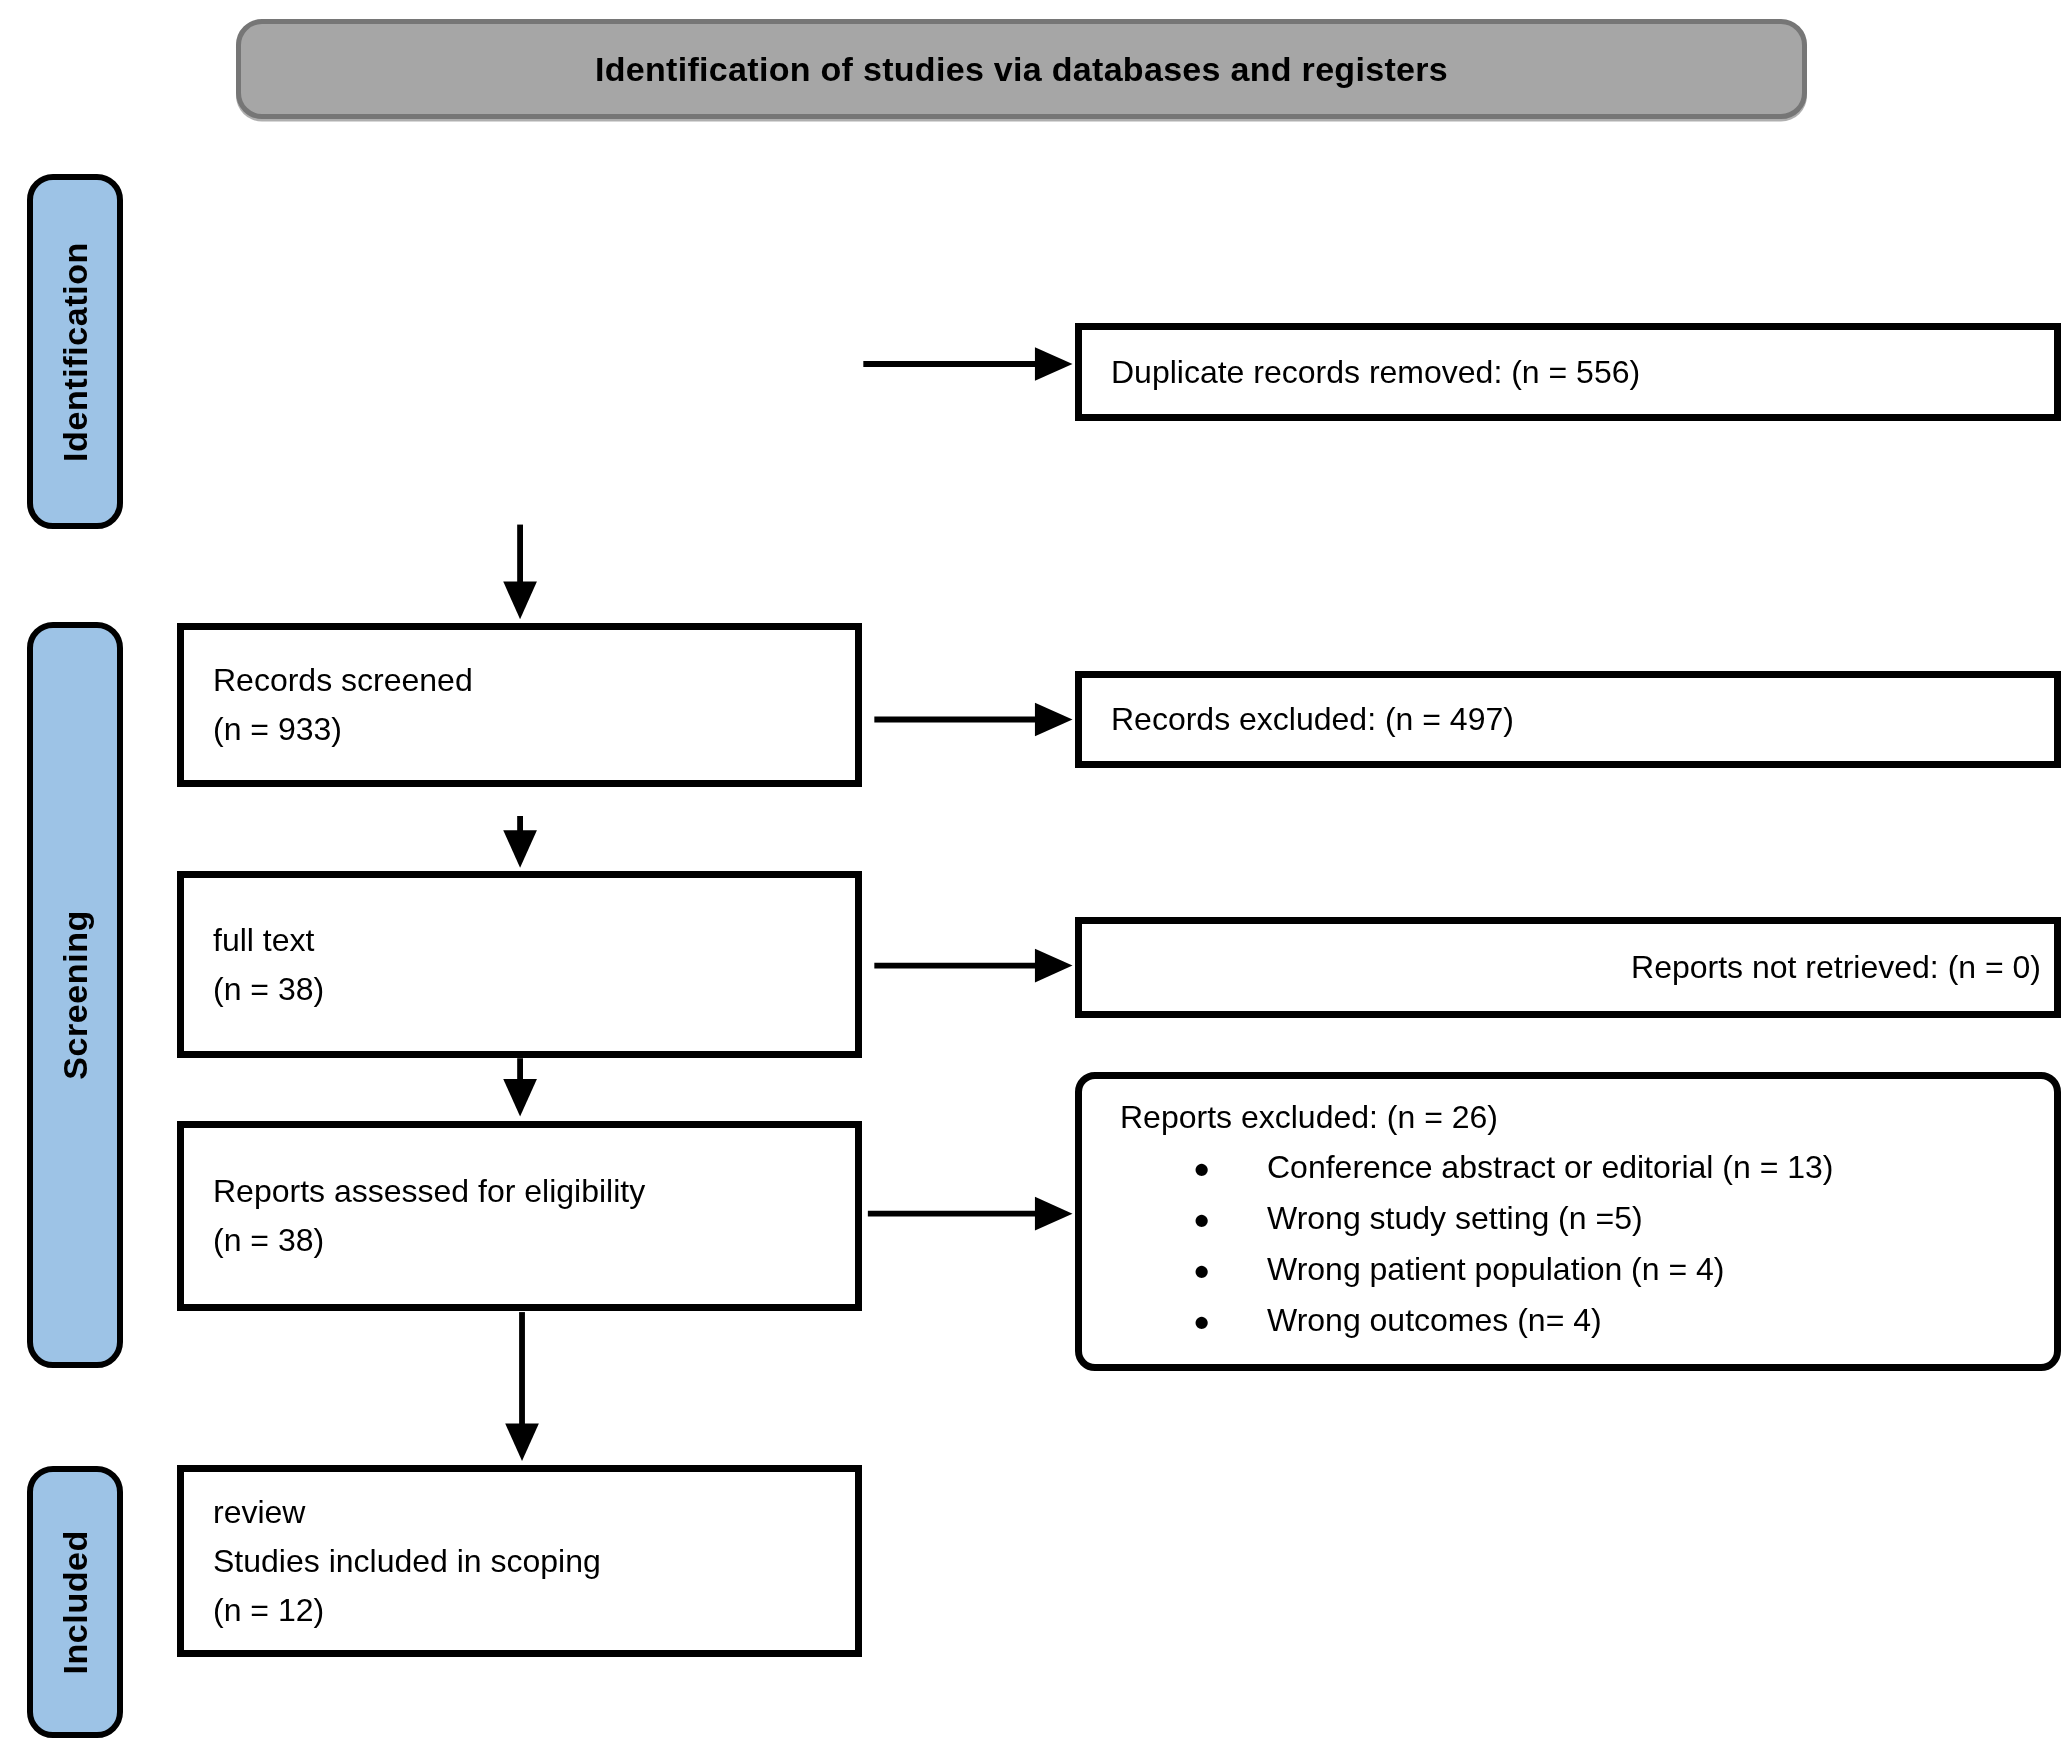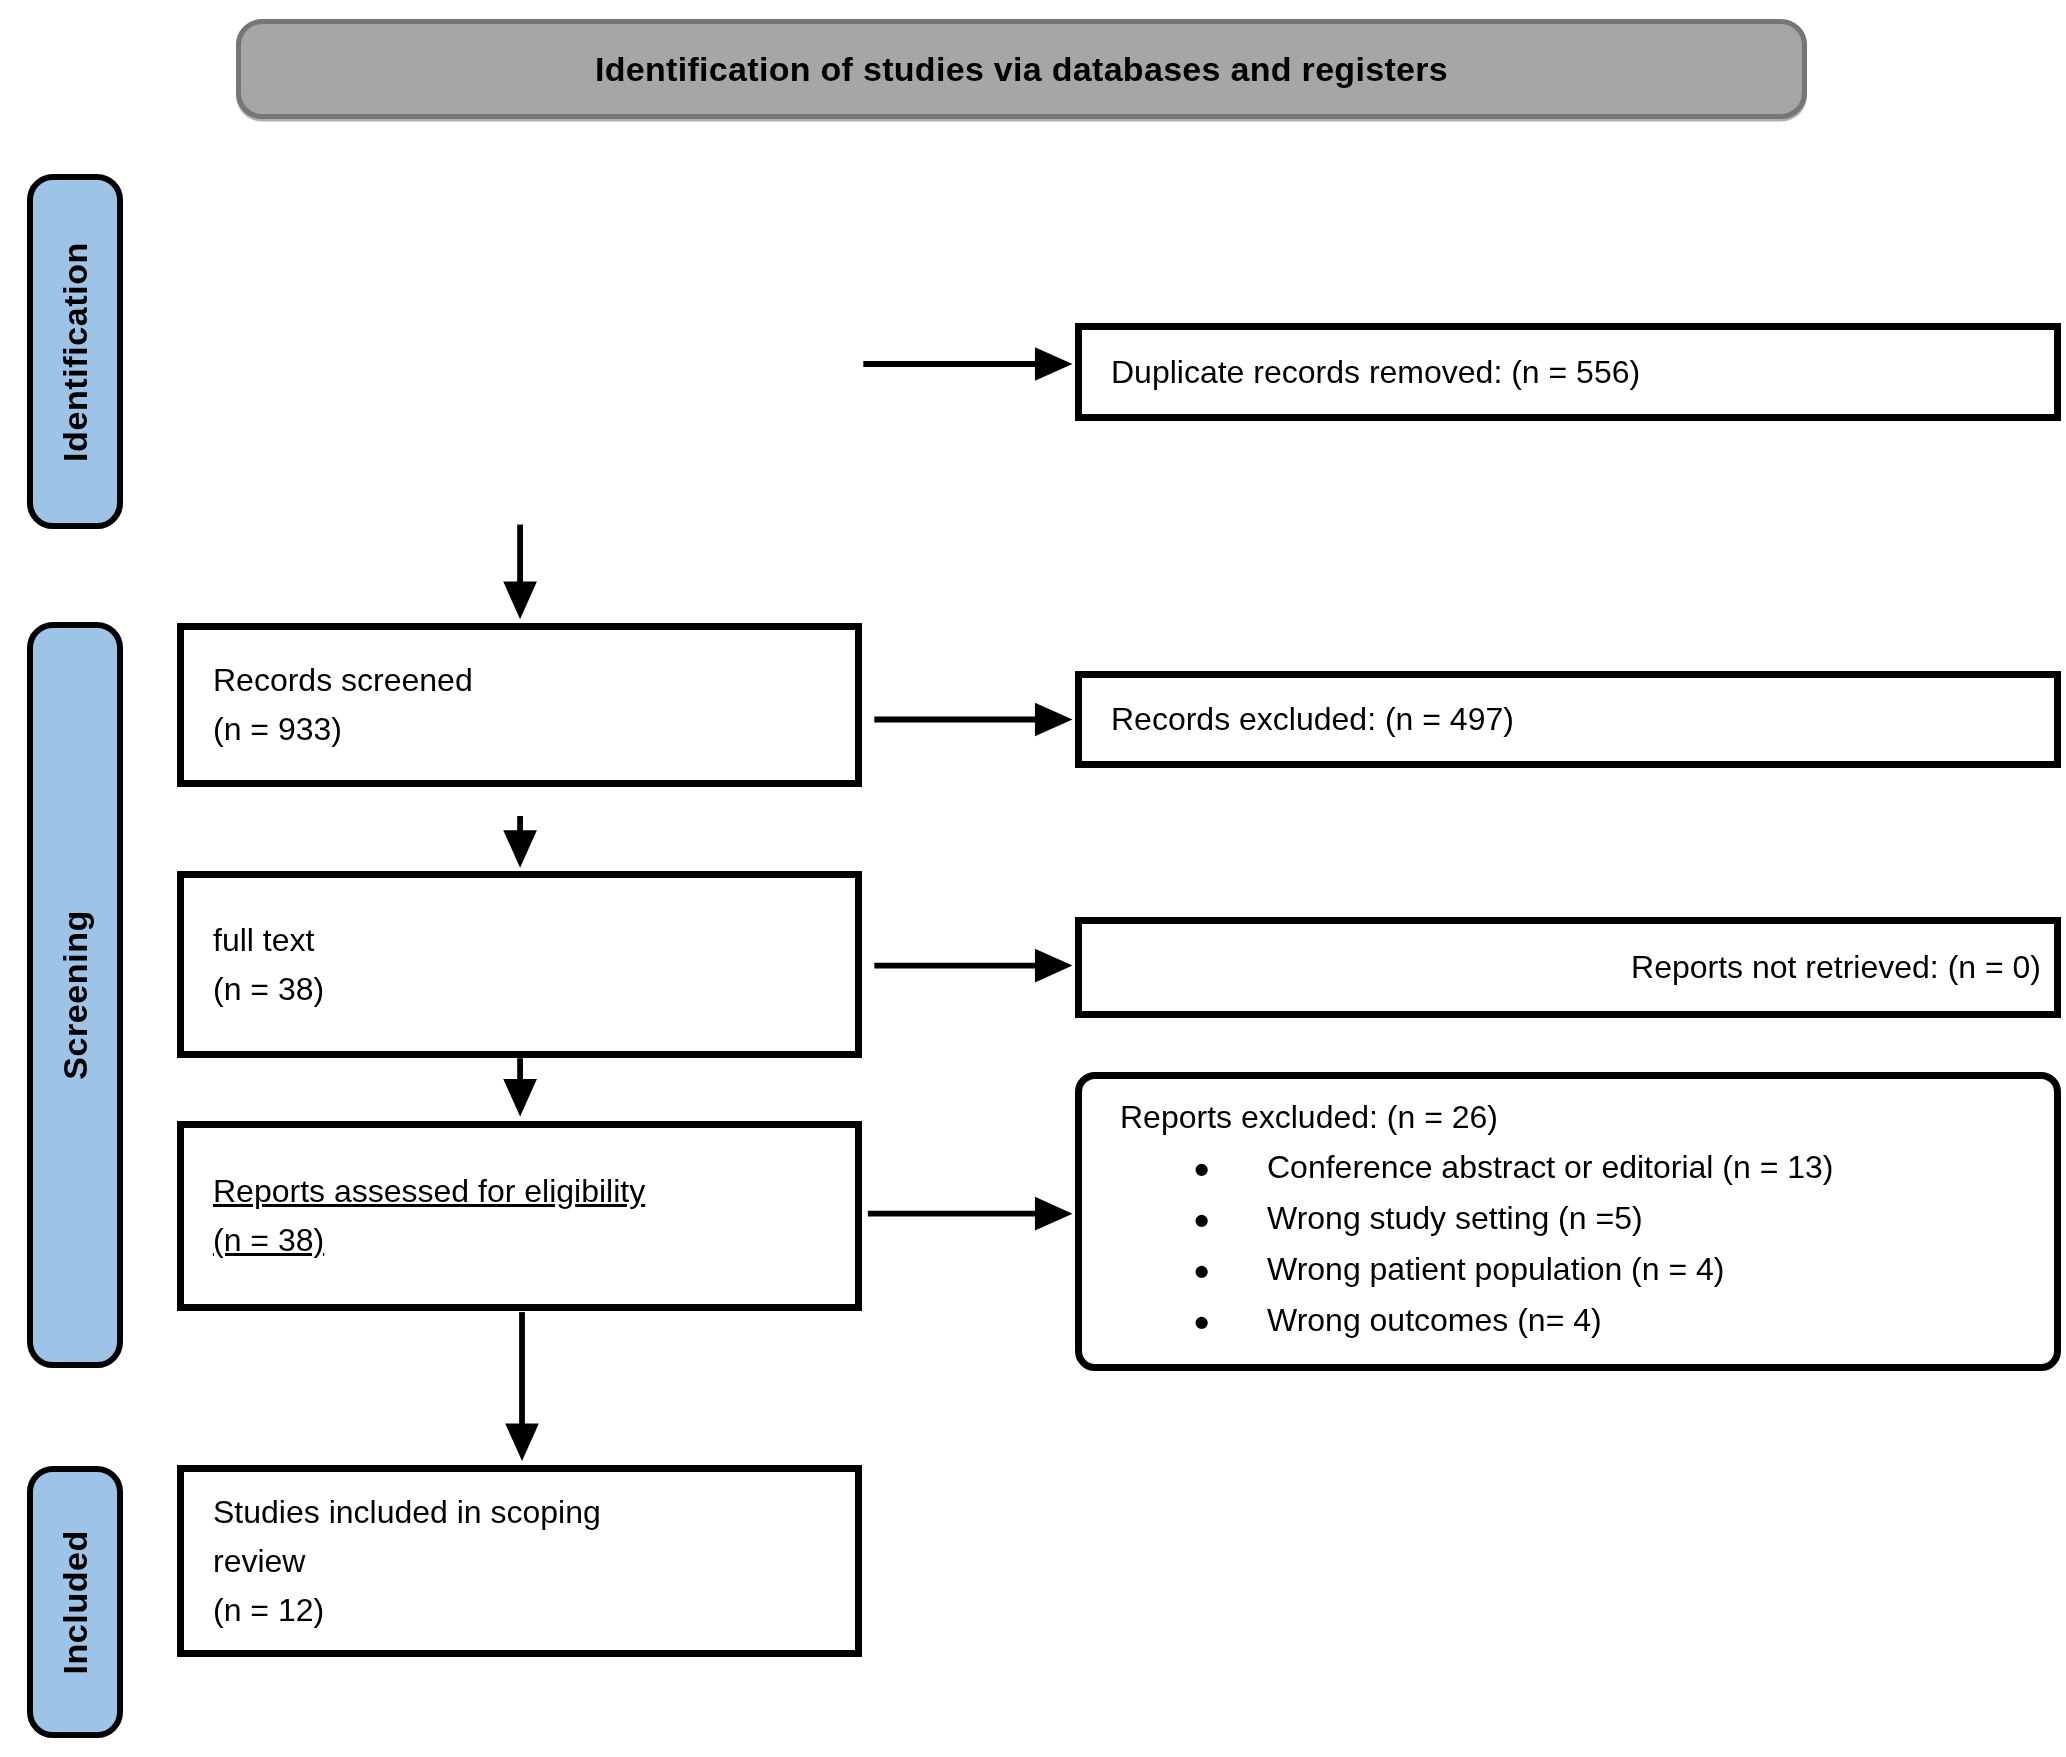--- a/index.html
+++ b/index.html
@@ -90,28 +90,28 @@
   <div class="flow-box left" style="top:623px; height:164px;">
     <span class="line">Records screened</span>
     <span class="line">(n = 933)</span>
   </div>
 
   <div class="flow-box left" style="top:871px; height:187px;">
     <span class="line">full text</span>
     <span class="line">(n = 38)</span>
   </div>
 
-  <div class="flow-box left" style="top:1121px; height:190px;text-decoration:underline;">
+  <div class="flow-box left" style="top:1121px; height:190px;">
     <span class="line">Reports assessed for eligibility</span>
     <span class="line">(n = 38)</span>
   </div>
 
   <div class="flow-box left" style="top:1465px; height:192px;">
+    <span class="line">review</span>
     <span class="line">Studies included in scoping</span>
-    <span class="line">review</span>
     <span class="line">(n = 12)</span>
   </div>
 
   <div class="flow-box right" style="top:315px; height:98px;margin-top:8px;">
     <span class="line">Duplicate records removed: (n = 556)</span>
   </div>
 
   <div class="flow-box right" style="top:671px; height:97px;">
     <span class="line">Records excluded: (n = 497)</span>
   </div>

